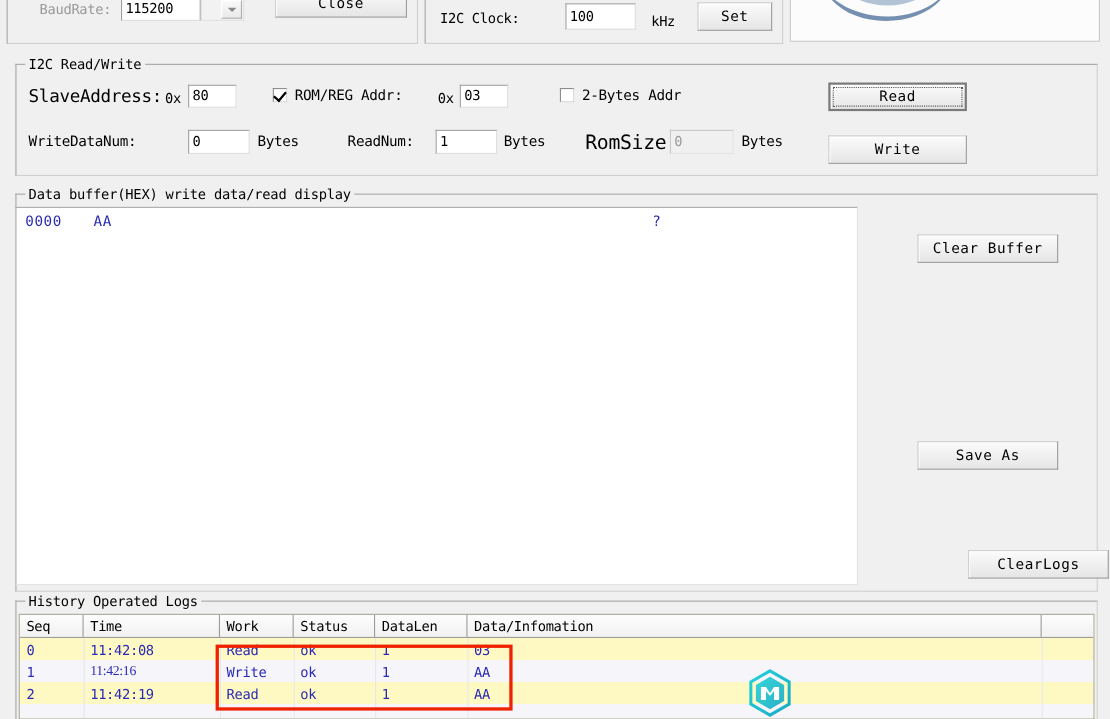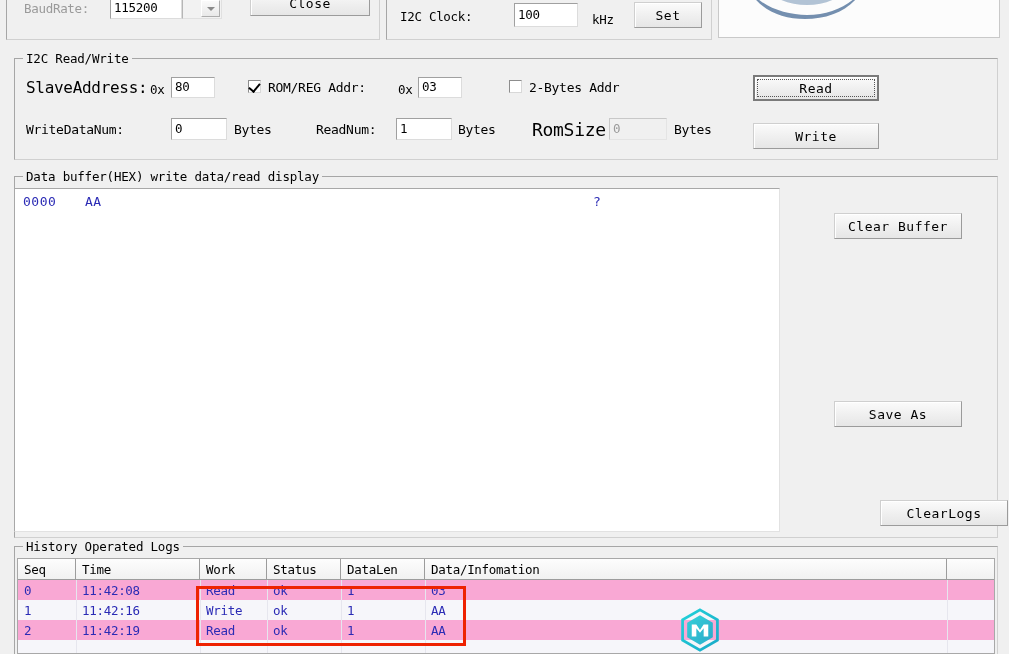--- a/index.html
+++ b/index.html
@@ -94,21 +94,21 @@
     position:relative;height:17px;white-space:pre;
     font-family:"DejaVu Sans Mono","Liberation Mono",monospace;
     font-size:13px;color:#2b2bb5;letter-spacing:0.5px;
   }
   .bufline .off{position:absolute;left:8px;}
   .bufline .hx{position:absolute;left:70px;}
   .bufline .asc{position:absolute;left:578px;}
 
   
   #logs{
-    position:absolute;background:#f9a8d4;box-sizing:border-box;
+    position:absolute;background:#fef9c3;box-sizing:border-box;
     border:1px solid #a8a8a8;overflow:hidden;
   }
   .hdr{
     position:relative;height:21px;box-sizing:border-box;
     background:linear-gradient(#fdfdfd,#f1f1f1);
     border-bottom:1px solid #9c9c9c;
   }
   .hcell{
     position:absolute;top:0;bottom:0;box-sizing:border-box;
     border-right:1px solid #9c9c9c;
@@ -147,21 +147,21 @@
     font-size:10.5px;color:#9a9a9a;white-space:nowrap;margin-top:3px;letter-spacing:0px;
   }
 </style>
 </head>
 <body>
 
 <div id="root">
 
   <div class="grp" style="left:6px;top:-46px;width:372px;height:84px;">
   </div>
-  <div class="lbl dis" style="left:24px;top:2px;text-align:center;">BaudRate:</div>
+  <div class="lbl dis" style="left:36px;top:2px;text-align:center;">BaudRate:</div>
   <div class="tf" style="left:110px;top:-2px;width:72px;height:21px;">115200</div>
   <div class="combo" style="left:182px;top:-2px;width:40px;height:21px;">
     <span class="arrowbox">
       <span class="arrow"></span>
     </span>
   </div>
   <div class="btn" style="left:250px;top:-10px;width:120px;height:26px;">Close</div>
 
   <div class="grp" style="left:386px;top:-46px;width:324px;height:84px;">
   </div>
@@ -248,21 +248,21 @@
           <div class="cell" style="left: 0px; width: 58px;">0</div>
           <div class="cell" style="left: 58px; width: 124px;">11:42:08</div>
           <div class="cell" style="left: 182px; width: 67px;">Read</div>
           <div class="cell" style="left: 249px; width: 74px;">ok</div>
           <div class="cell" style="left: 323px; width: 84px;">1</div>
           <div class="cell" style="left: 407px; width: 522px;">03</div>
           <div class="cell" style="left: 929px; width: 49px;"></div>
         </div>
         <div class="row alt">
           <div class="cell" style="left: 0px; width: 58px;">1</div>
-          <div class="cell" style="left: 58px; width: 124px;">11:42:16</div>
+          <div class="cell" style="left: 58px; width: 124px; font-family: Liberation Serif, serif;">11:42:16</div>
           <div class="cell" style="left: 182px; width: 67px;">Write</div>
           <div class="cell" style="left: 249px; width: 74px;">ok</div>
           <div class="cell" style="left: 323px; width: 84px;">1</div>
           <div class="cell" style="left: 407px; width: 522px;">AA</div>
           <div class="cell" style="left: 929px; width: 49px;"></div>
         </div>
         <div class="row">
           <div class="cell" style="left: 0px; width: 58px;">2</div>
           <div class="cell" style="left: 58px; width: 124px;">11:42:19</div>
           <div class="cell" style="left: 182px; width: 67px;">Read</div>

